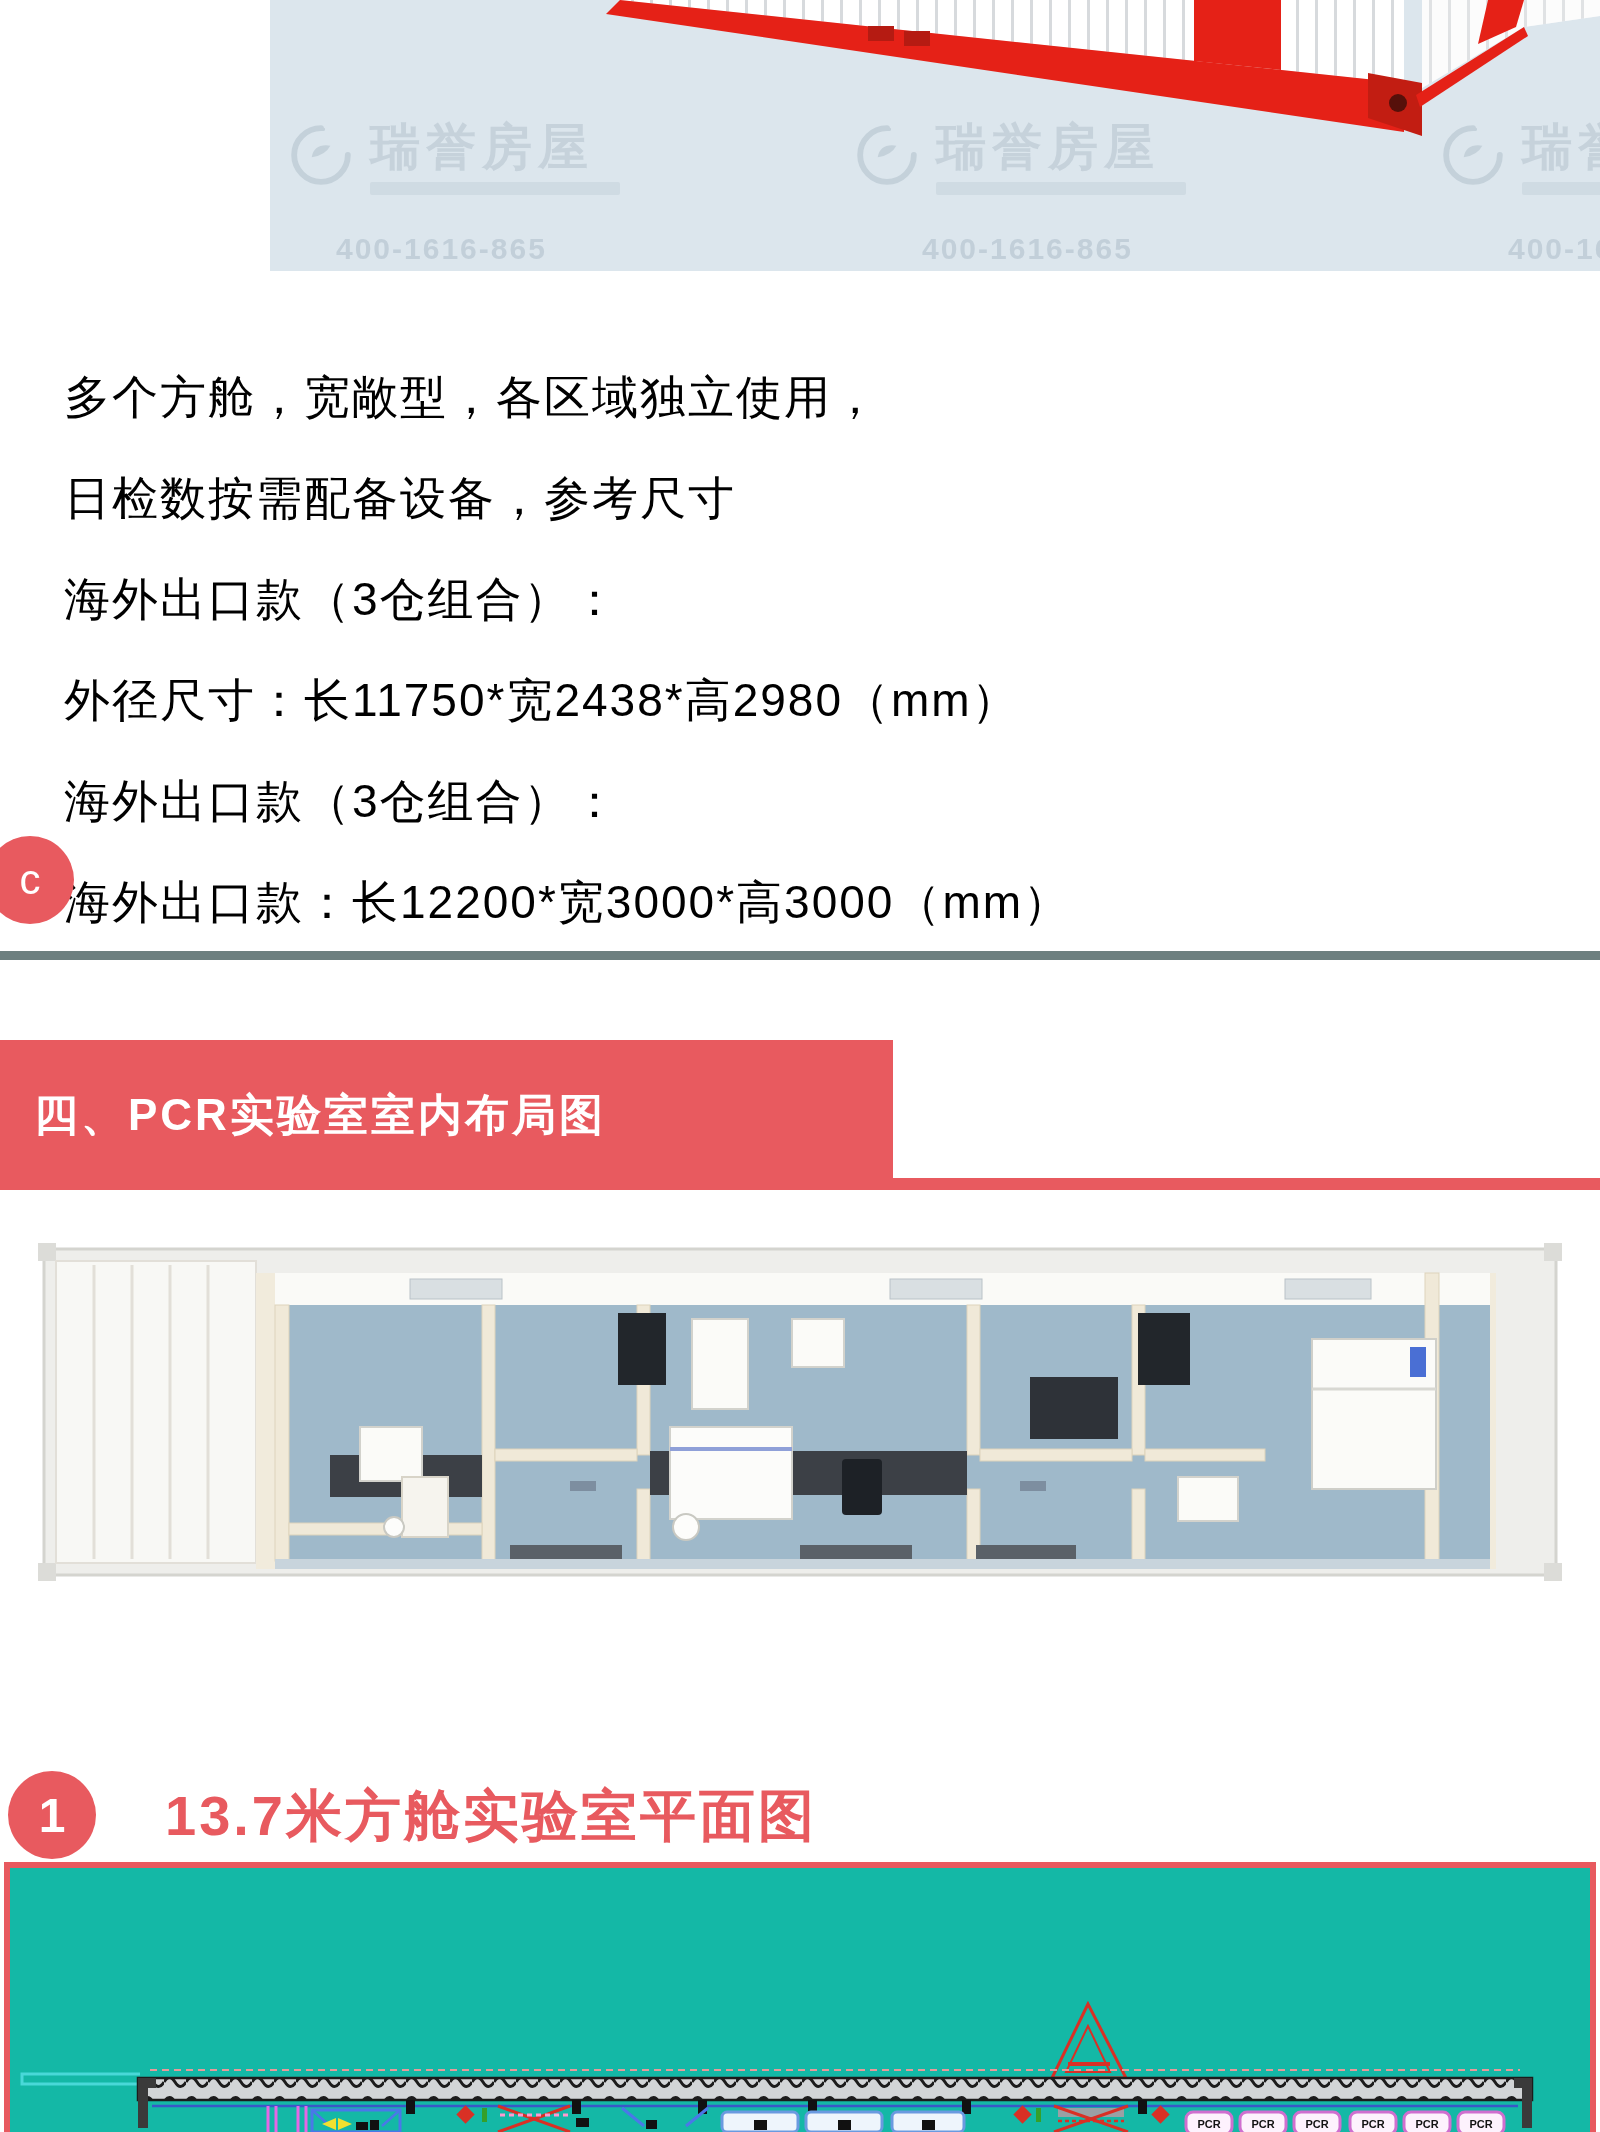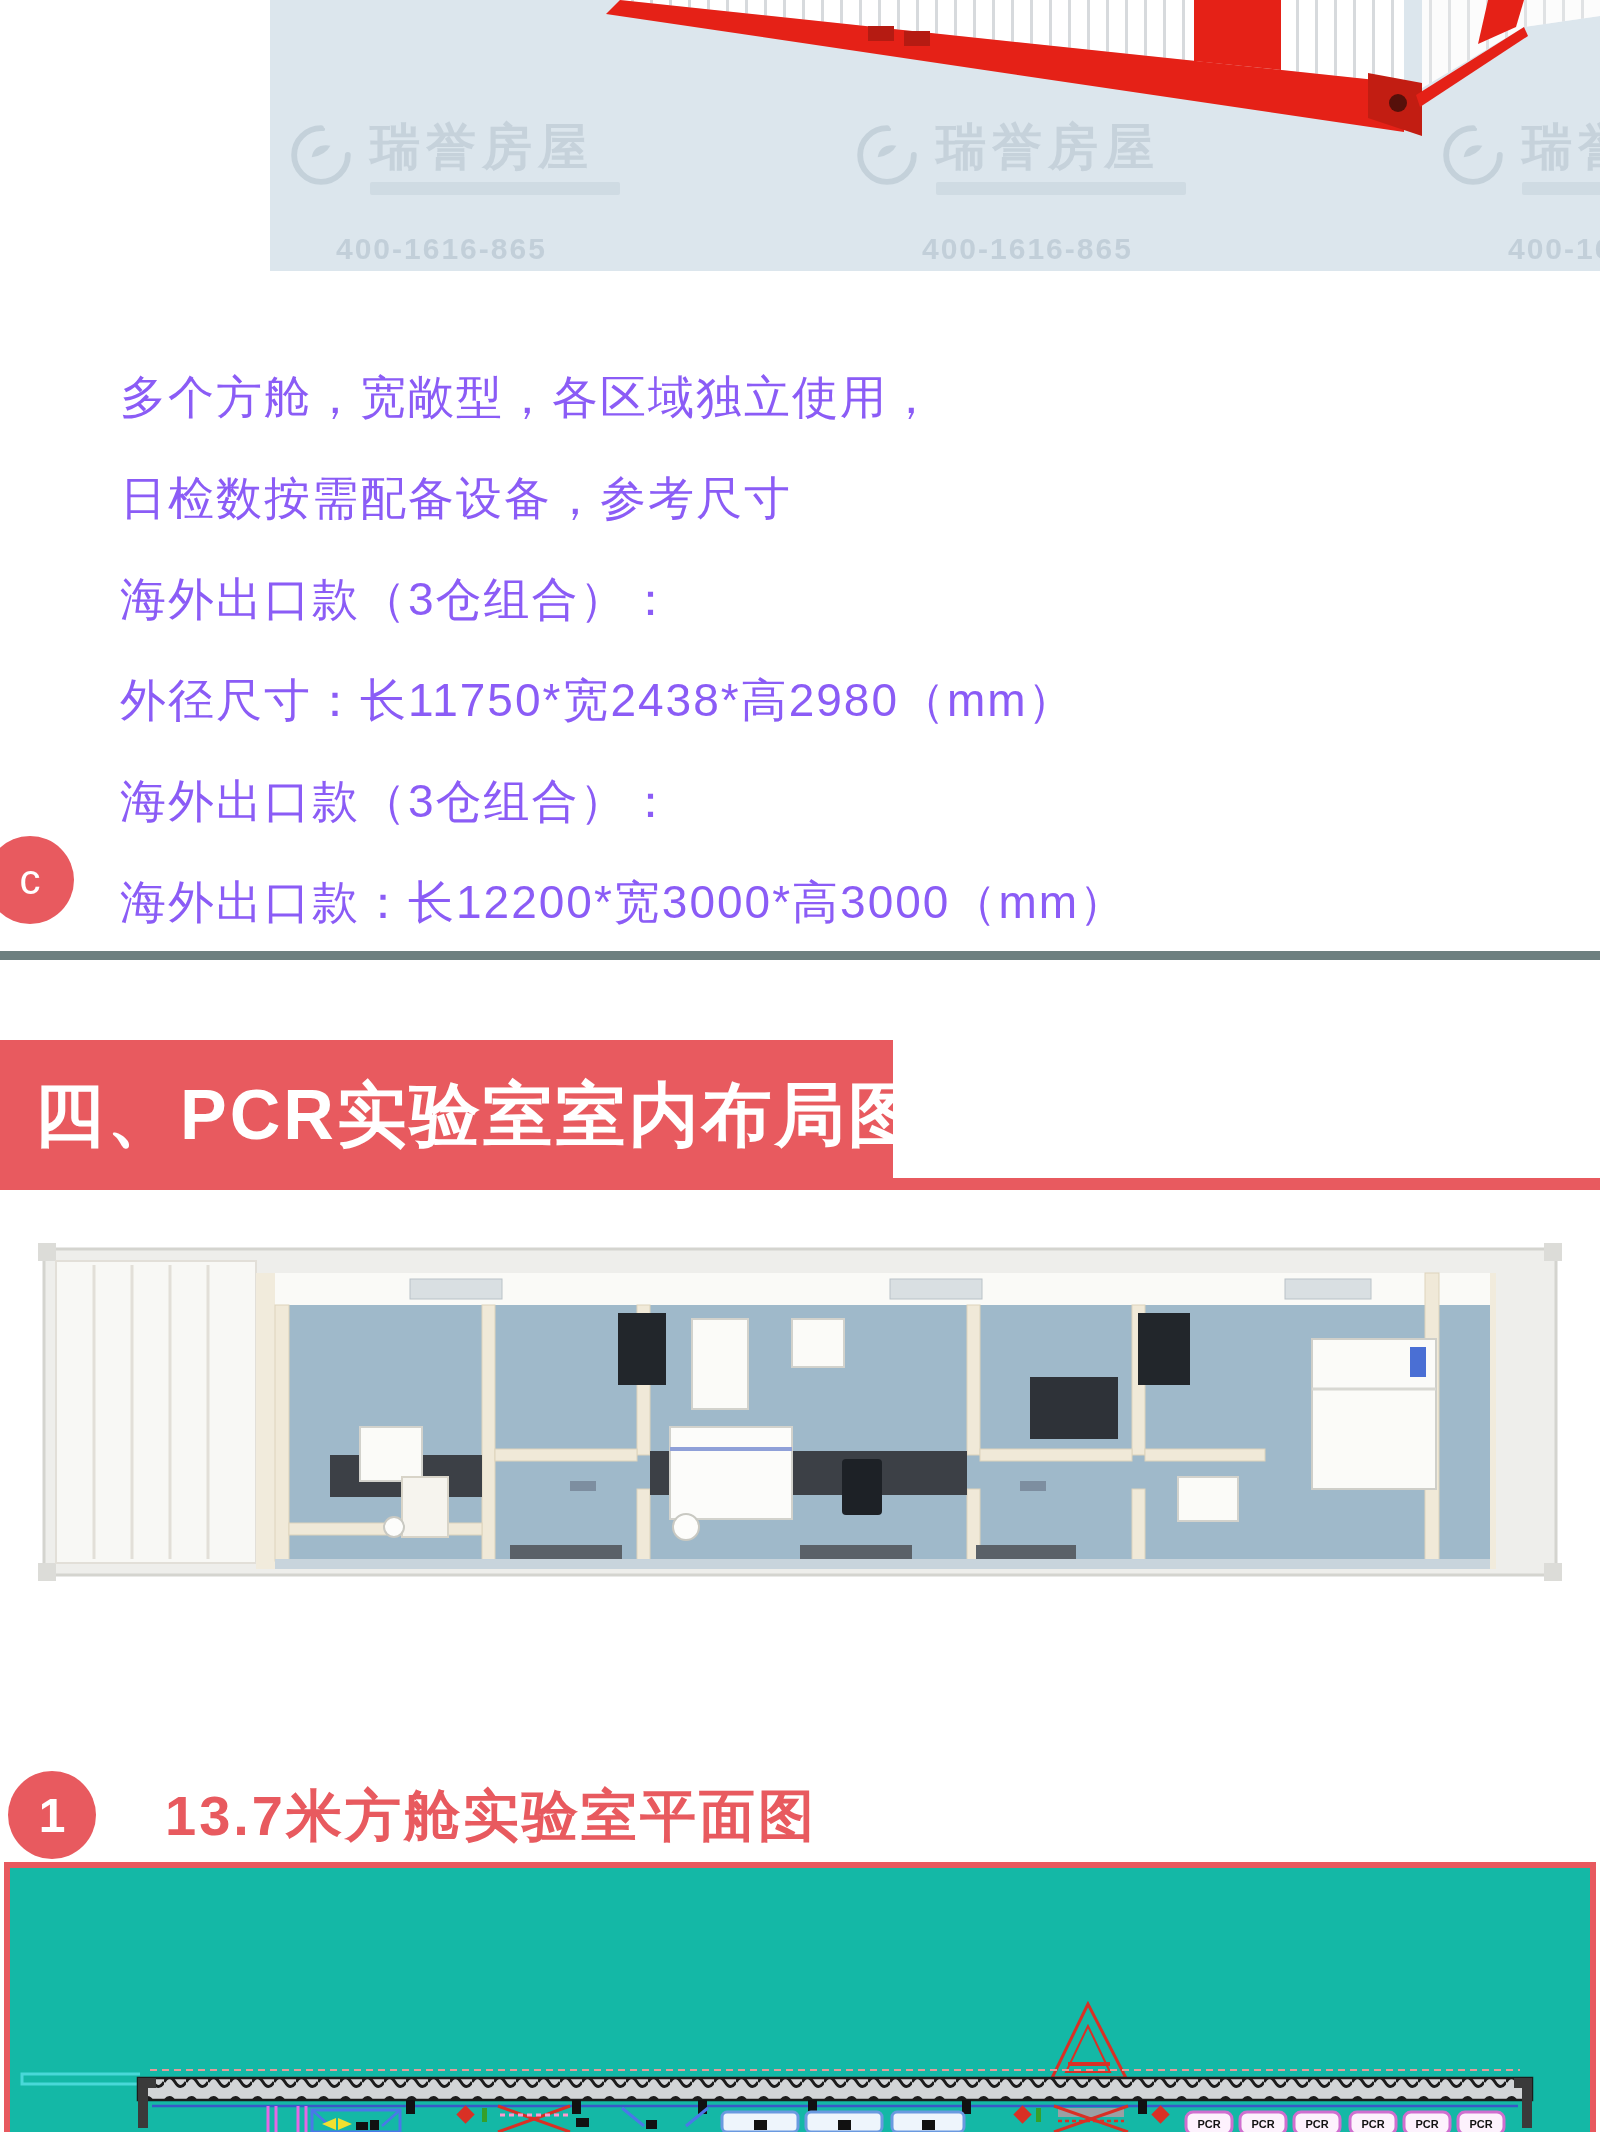--- a/index.html
+++ b/index.html
@@ -12,27 +12,27 @@
   .hero{position:absolute;top:0;left:0;width:1600px;height:342px;}
   .hero-img{position:absolute;top:0;left:270px;right:0;height:271px;background:#dce6ed;overflow:hidden;}
   .hero-svg{position:absolute;top:0;left:0;}
   .wm{position:absolute;display:flex;align-items:flex-start;color:#c6d2db;}
   .wm-logo{width:70px;height:70px;flex:0 0 auto;margin-right:14px;}
   .wm-name{font-size:50px;font-weight:bold;letter-spacing:6px;line-height:54px;white-space:nowrap;}
   .wm-tagline{height:13px;width:250px;background:#ccd8e0;opacity:.85;border-radius:2px;margin-top:8px;}
   .wm-phone{position:absolute;font-size:30px;font-weight:bold;letter-spacing:2px;color:#c2cfd9;white-space:nowrap;}
   
   .specs{position:absolute;top:271px;left:0;width:1600px;padding-top:76px;}
-  .specs p{margin:0;padding-left:120px;font-size:46px;line-height:101px;color:#8b5cf6;letter-spacing:2px;white-space:nowrap;}
+  .specs p{margin:0;padding-left:64px;font-size:46px;line-height:101px;color:#000000;letter-spacing:2px;white-space:nowrap;}
   .badge{position:absolute;background:#e85a5f;color:#fff;border-radius:50%;display:flex;align-items:center;justify-content:center;}
   .badge-c{top:836px;left:-14px;width:88px;height:88px;font-size:42px;}
   .divider{position:absolute;top:951px;left:0;width:1600px;height:9px;background:#6d7f7f;}
   
   .banner{position:absolute;top:1040px;left:0;width:893px;height:150px;background:#e85a5f;}
-  .banner-title{color:#ffffff;font-size:70px;font-weight:bold;line-height:150px;padding-left:34px;letter-spacing:3px;white-space:nowrap;}
+  .banner-title{color:#ffffff;font-size:44px;font-weight:bold;line-height:150px;padding-left:34px;letter-spacing:3px;white-space:nowrap;}
   .banner-underline{position:absolute;top:1178px;left:893px;right:0;height:12px;background:#e85a5f;}
   
   .render{position:absolute;top:1227px;left:30px;width:1540px;height:370px;}
   
   .badge-1{top:1771px;left:8px;width:88px;height:88px;font-size:48px;font-weight:bold;}
   .sub-title{position:absolute;top:1779px;left:165px;font-size:56px;font-weight:bold;color:#e85a5f;letter-spacing:3px;white-space:nowrap;}
   
   .plan-box{position:absolute;top:1862px;left:4px;width:1592px;height:270px;border:6px solid #e8595f;border-bottom:none;background:#14b8a6;box-sizing:border-box;overflow:hidden;}
   .plan-box svg{position:absolute;top:0;left:0;}
 </style>

